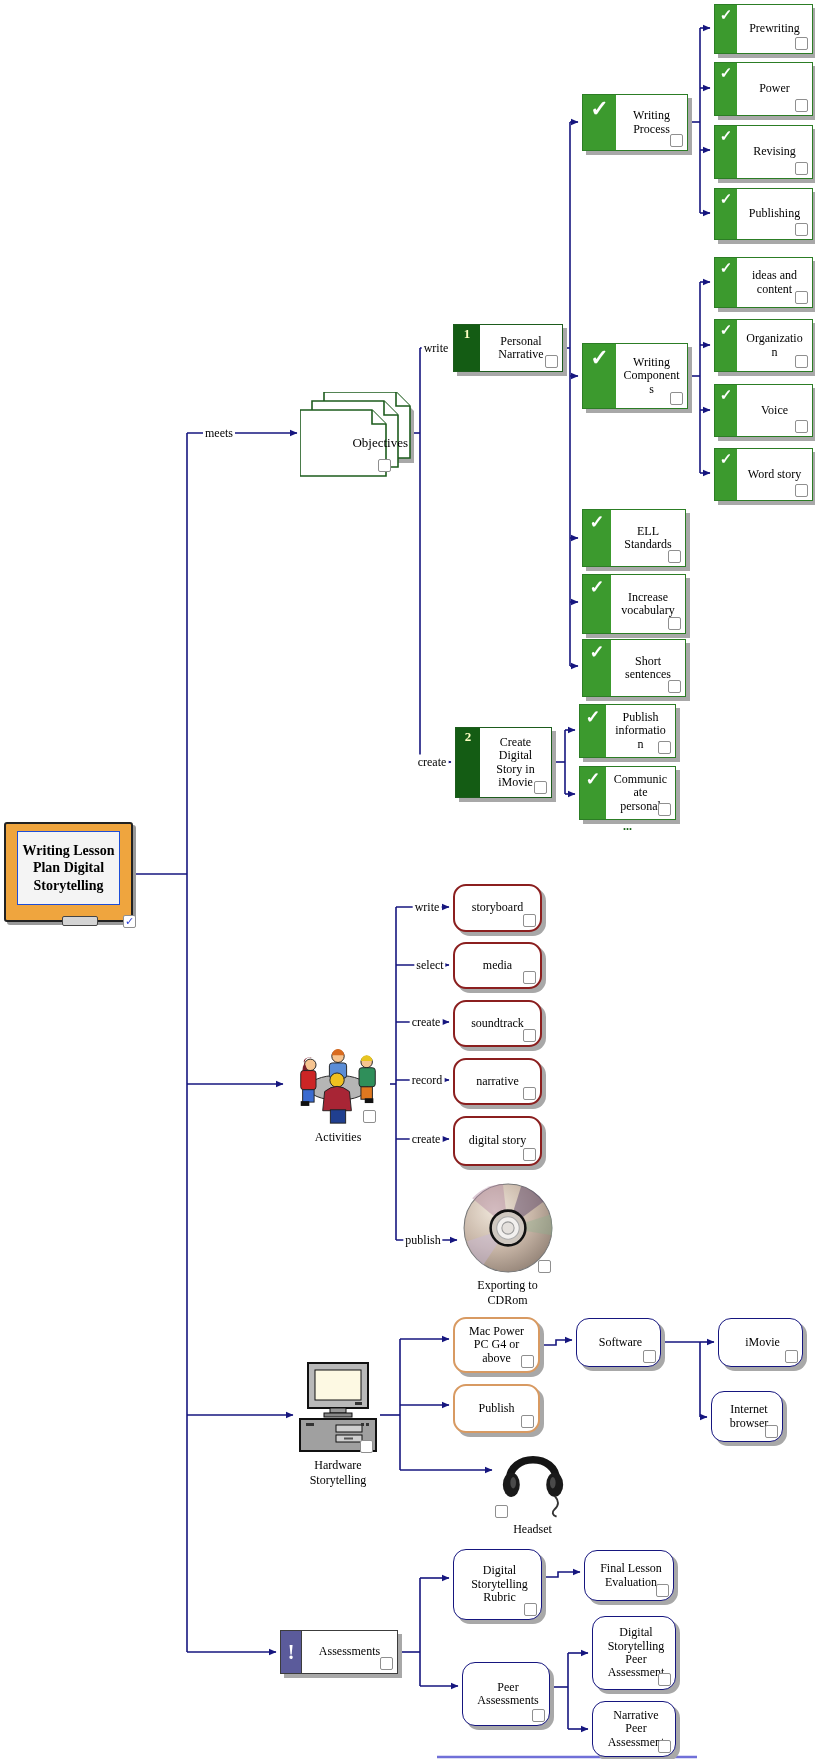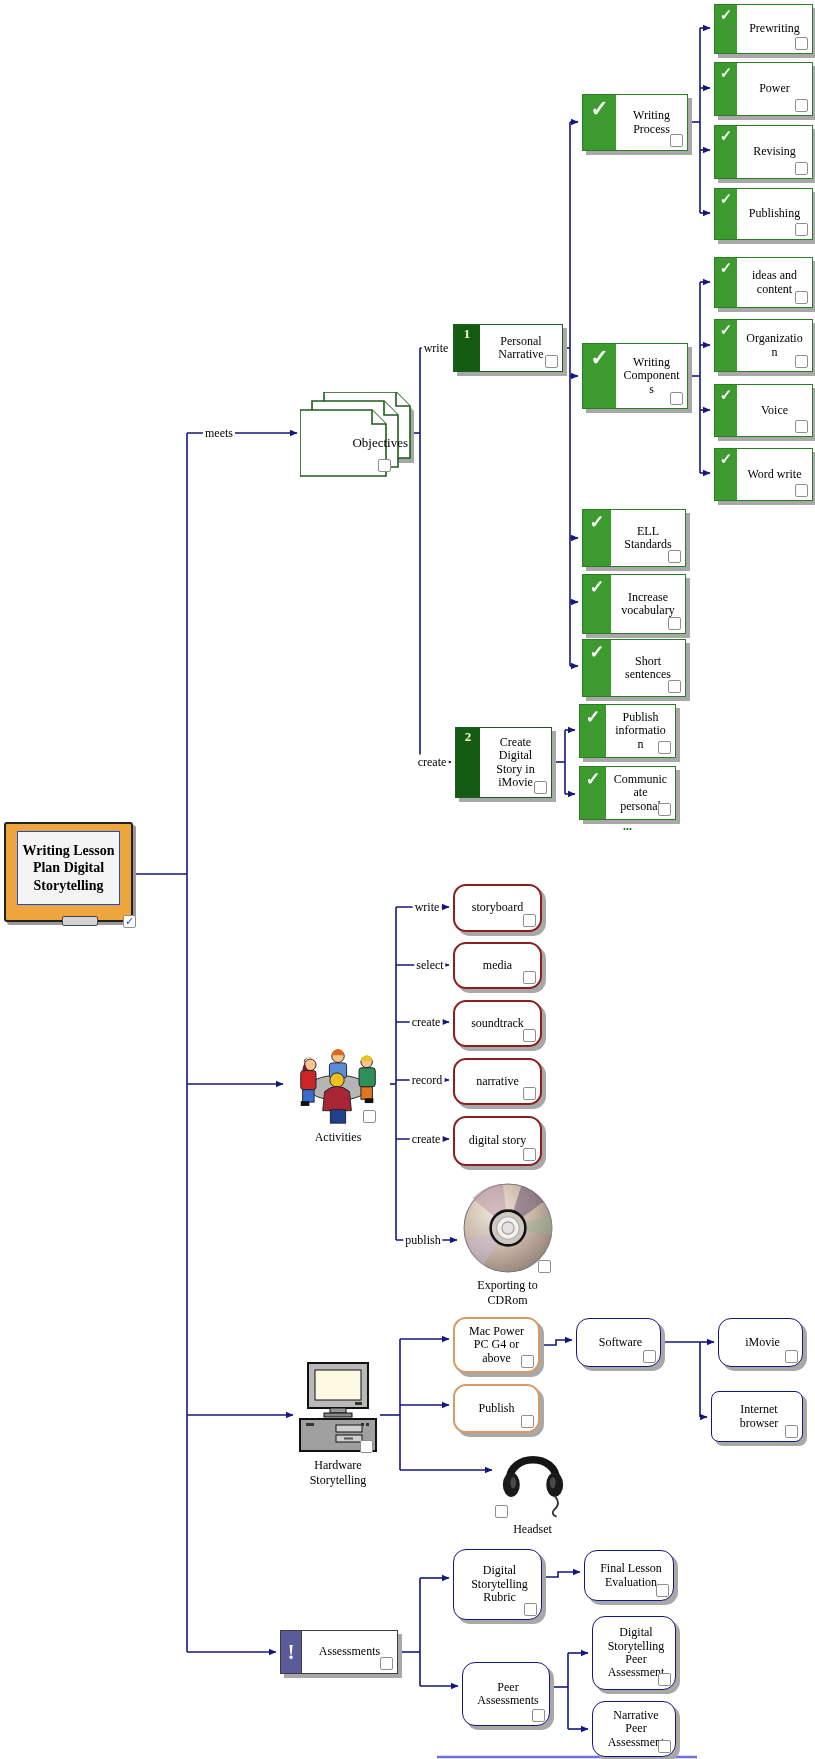--- a/index.html
+++ b/index.html
@@ -231,21 +231,21 @@
         <div class="node-body">
           <span class="node-label">Voice</span>
         </div>
         <div class="checkbox"></div>
       </div>
       <div class="node rect-node check" style="left: 714px; top: 448px; width: 99px; height: 53px;">
         <div class="sym-block check-block" style="width: 22px;">
           <span style="font-size: 15px;">✓</span>
         </div>
         <div class="node-body">
-          <span class="node-label">Word write</span>
+          <span class="node-label">Word story</span>
         </div>
         <div class="checkbox"></div>
       </div>
       <div class="node rect-node check" style="left: 582px; top: 509px; width: 104px; height: 58px;">
         <div class="sym-block check-block" style="width: 28px;">
           <span style="font-size: 18px;">✓</span>
         </div>
         <div class="node-body">
           <span class="node-label">ELL Standards</span>
         </div>
@@ -385,21 +385,21 @@
             <path d="M58,58 q7,8 0,14 q-5,5 2,8" fill="none" stroke="#333" stroke-width="2"></path>
           </svg></span><div class="img-caption"><span class="node-label">Headset</span></div><div class="checkbox" style="inset: 65px auto auto 0px;"></div></div>
       <div class="node rounded blue" style="left: 576px; top: 1318px; width: 85px; height: 49px;">
         <span class="node-label">Software</span>
         <div class="checkbox"></div>
       </div>
       <div class="node rounded blue" style="left: 718px; top: 1318px; width: 85px; height: 49px;">
         <span class="node-label">iMovie</span>
         <div class="checkbox"></div>
       </div>
-      <div class="node rounded blue" style="left: 711px; top: 1391px; width: 92px; height: 51px; border-radius: 8px;">
+      <div class="node rounded blue" style="left: 711px; top: 1391px; width: 72px; height: 51px;">
         <span class="node-label">Internet browser</span>
         <div class="checkbox"></div>
       </div>
       <div class="node rect-node exclaim" style="left: 280px; top: 1630px; width: 118px; height: 44px;">
         <div class="sym-block exclaim-block" style="width: 20px;">
           <span>!</span>
         </div>
         <div class="node-body">
           <span class="node-label">Assessments</span>
         </div>

